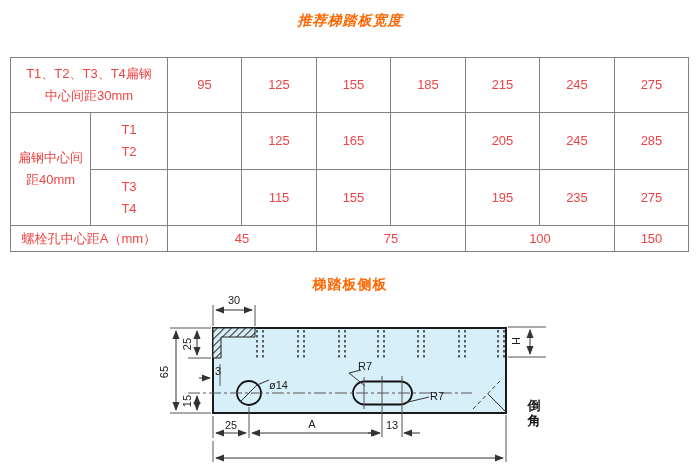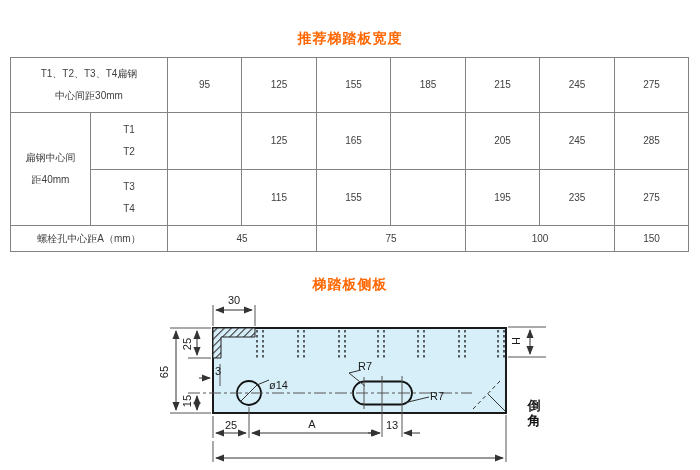--- a/index.html
+++ b/index.html
@@ -5,26 +5,26 @@
   html,body{margin:0;padding:0;}
   body{
     width:700px;height:470px;position:relative;overflow:hidden;
     background:#ffffff;
     font-family:"Liberation Sans","DejaVu Sans",sans-serif;
   }
   .sec-title{
     position:absolute;left:0;width:700px;text-align:center;
     color:#ff6600;font-size:14px;font-weight:bold;letter-spacing:1px;
   }
-  #title-table{top:30px;}
+  #title-table{top:12px;font-style:italic;}
   #title-diagram{top:276px;}
 
   
   .tbl-wrap{position:absolute;left:10px;top:57px;}
-  table{border-collapse:collapse;table-layout:fixed;width:678px;color:#404040;font-size:10px;}
+  table{border-collapse:collapse;table-layout:fixed;width:678px;color:#ef4444;font-size:13px;}
   td{border:1px solid #828282;text-align:center;vertical-align:middle;padding:0;line-height:22px;}
   tr.r1 td{height:54px;}
   tr.r2 td{height:56px;}
   tr.r3 td{height:55px;}
   tr.r4 td{height:25px;}
 
   
   .diagram{position:absolute;left:0;top:290px;width:648px;height:180px;}
   .diagram svg{position:absolute;left:0;top:0;}
   .dlabel{position:absolute;font-size:11px;color:#1b1b1b;text-align:center;white-space:nowrap;}

